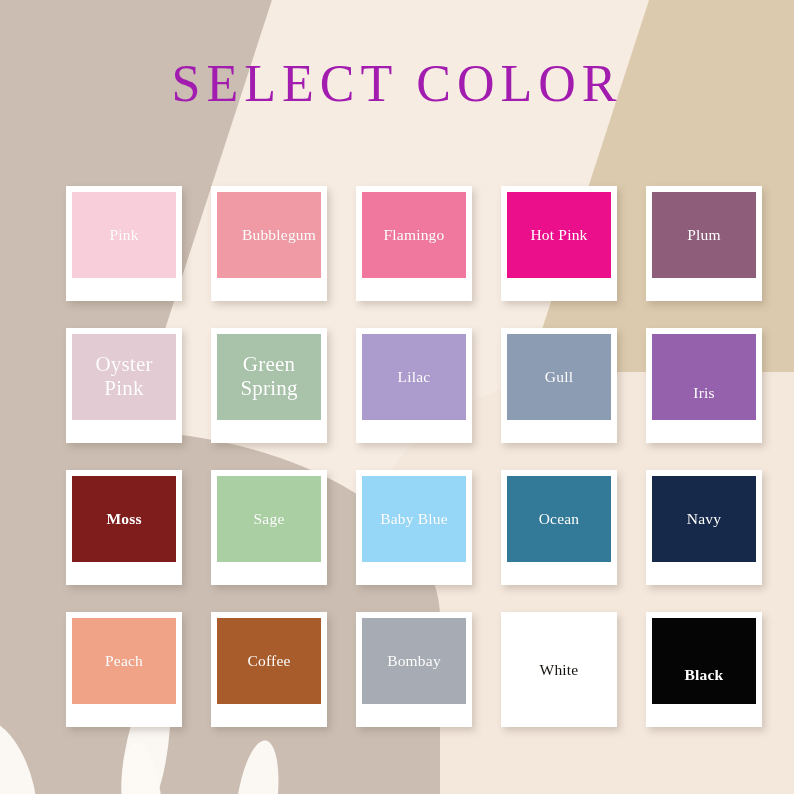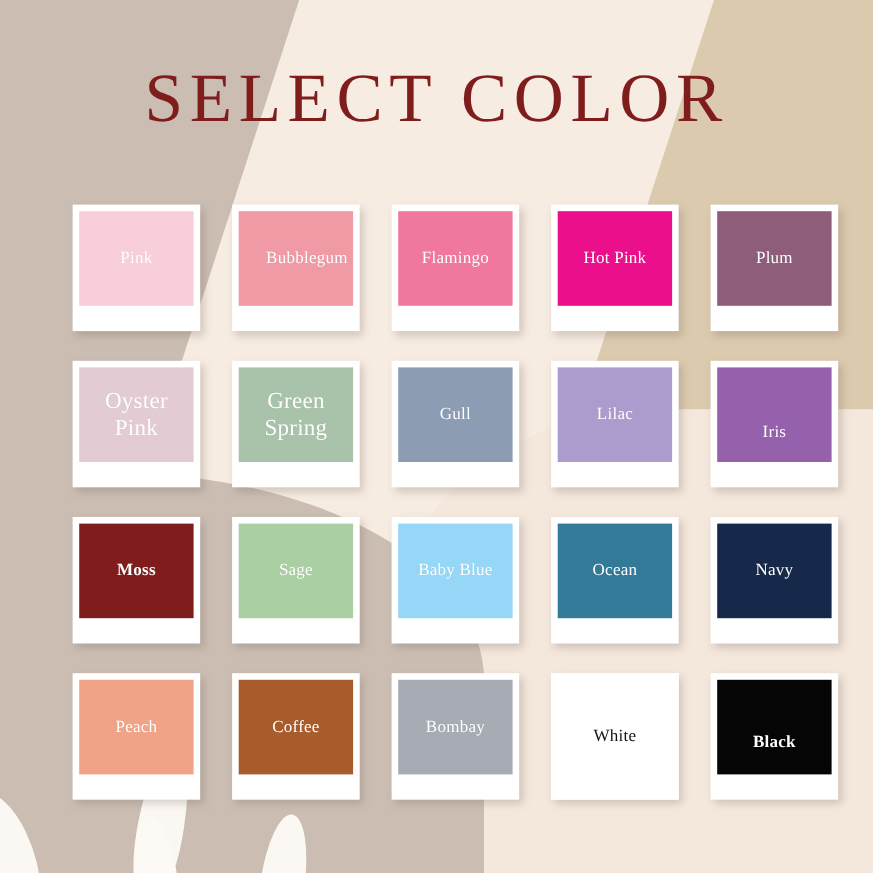--- a/index.html
+++ b/index.html
@@ -96,24 +96,24 @@
     inset: 0;
     z-index: 2;
   }
 
   #title {
     position: absolute;
     left: 0;
     right: 0;
     top: 58px;
     text-align: center;
-    font-size: 63px;
+    font-size: 52px;
     line-height: 1;
     letter-spacing: 6px;
-    color: #7f1d1d;
+    color: #a21caf;
     font-weight: 400;
     font-family: "Liberation Serif", "DejaVu Serif", serif;
     white-space: nowrap;
   }
 
   #swatch-grid {
     position: absolute;
     left: 66px;
     top: 186px;
     width: 695px;
@@ -208,27 +208,27 @@
         <div class="swatch-color" style="background: rgb(226, 203, 210);">
           <span class="swatch-label two-line" style="color: rgb(255, 255, 255);">Oyster<br>Pink</span>
         </div>
       </div>
       <div class="swatch-card">
         <div class="swatch-color" style="background: rgb(168, 195, 169);">
           <span class="swatch-label two-line" style="color: rgb(255, 255, 255);">Green<br>Spring</span>
         </div>
       </div>
       <div class="swatch-card">
+        <div class="swatch-color" style="background: rgb(171, 156, 205);">
+          <span class="swatch-label" style="color: rgb(255, 255, 255);">Lilac</span>
+        </div>
+      </div>
+      <div class="swatch-card">
         <div class="swatch-color" style="background: rgb(140, 156, 179);">
           <span class="swatch-label" style="color: rgb(255, 255, 255);">Gull</span>
-        </div>
-      </div>
-      <div class="swatch-card">
-        <div class="swatch-color" style="background: rgb(171, 156, 205);">
-          <span class="swatch-label" style="color: rgb(255, 255, 255);">Lilac</span>
         </div>
       </div>
       <div class="swatch-card">
         <div class="swatch-color" style="background: rgb(149, 96, 172);">
           <span class="swatch-label" style="color: rgb(255, 255, 255); margin-top: 32px;">Iris</span>
         </div>
       </div>
       <div class="swatch-card">
         <div class="swatch-color" style="background: #7f1d1d;">
           <span class="swatch-label bold" style="color: rgb(255, 255, 255);">Moss</span>

